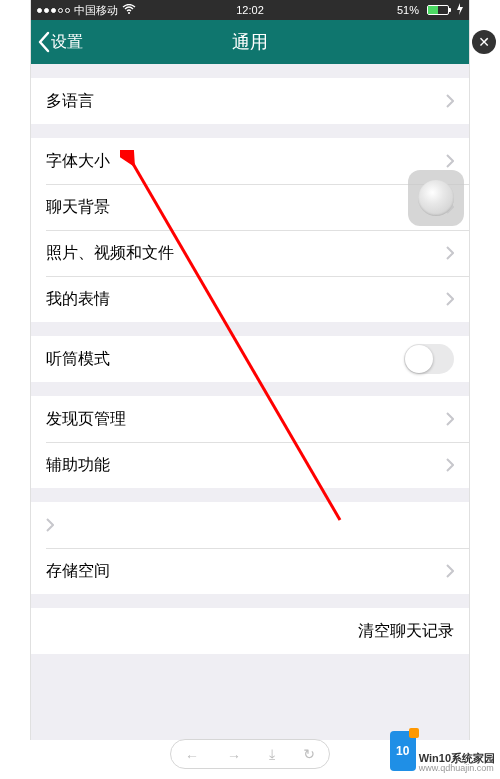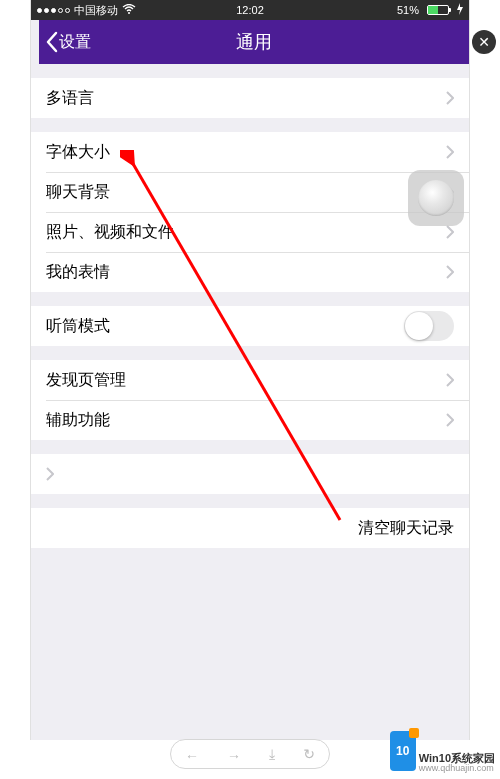--- a/index.html
+++ b/index.html
@@ -54,38 +54,37 @@
       content: ""; position: absolute; right: -3px; top: 2px;
       width: 2px; height: 4px; background: #fff; border-radius: 0 1px 1px 0;
     }
     .battery-fill {
       position: absolute; left: 0; top: 0; height: 100%; width: 51%;
       background: #4cd964;
     }
     
     .nav-bar {
       height: 44px;
-      background: #4c1d95;
+      background: #0f766e;
       color: #fff;
       display: flex;
       align-items: center;
       justify-content: center;
       position: relative;
-      margin-left: 8px;
     }
     .nav-back {
       position: absolute; left: 6px; top: 0; height: 44px;
       display: flex; align-items: center; font-size: 16px;
     }
     .nav-back svg { width: 14px; height: 22px; }
     .nav-title { font-size: 18px; font-weight: 500; }
     
     .list-group { margin-top: 14px; background: #fff; }
     .list-item {
-      height: 40px;
+      height: 46px;
       display: flex;
       align-items: center;
       padding: 0 15px;
       background: #fff;
       position: relative;
       font-size: 16px;
       color: #000;
     }
     .list-item + .list-item::before {
       content: "";
@@ -301,20 +300,26 @@
         </svg>
     </div>
   </div>
 
   <div class="list-group">
     <div class="list-item">
       <svg class="chevron" viewBox="0 0 8 14">
           <path d="M1 1 L7 7 L1 13"></path>
         </svg>
     </div>
+    <div class="list-item">
+      <span class="item-label">存储空间</span>
+      <svg class="chevron" viewBox="0 0 8 14">
+          <path d="M1 1 L7 7 L1 13"></path>
+        </svg>
+    </div>
   </div>
 
   <div class="list-group">
     <div class="list-item clear-item">
       <span>清空聊天记录</span>
     </div>
   </div>
 
 </div>
 

